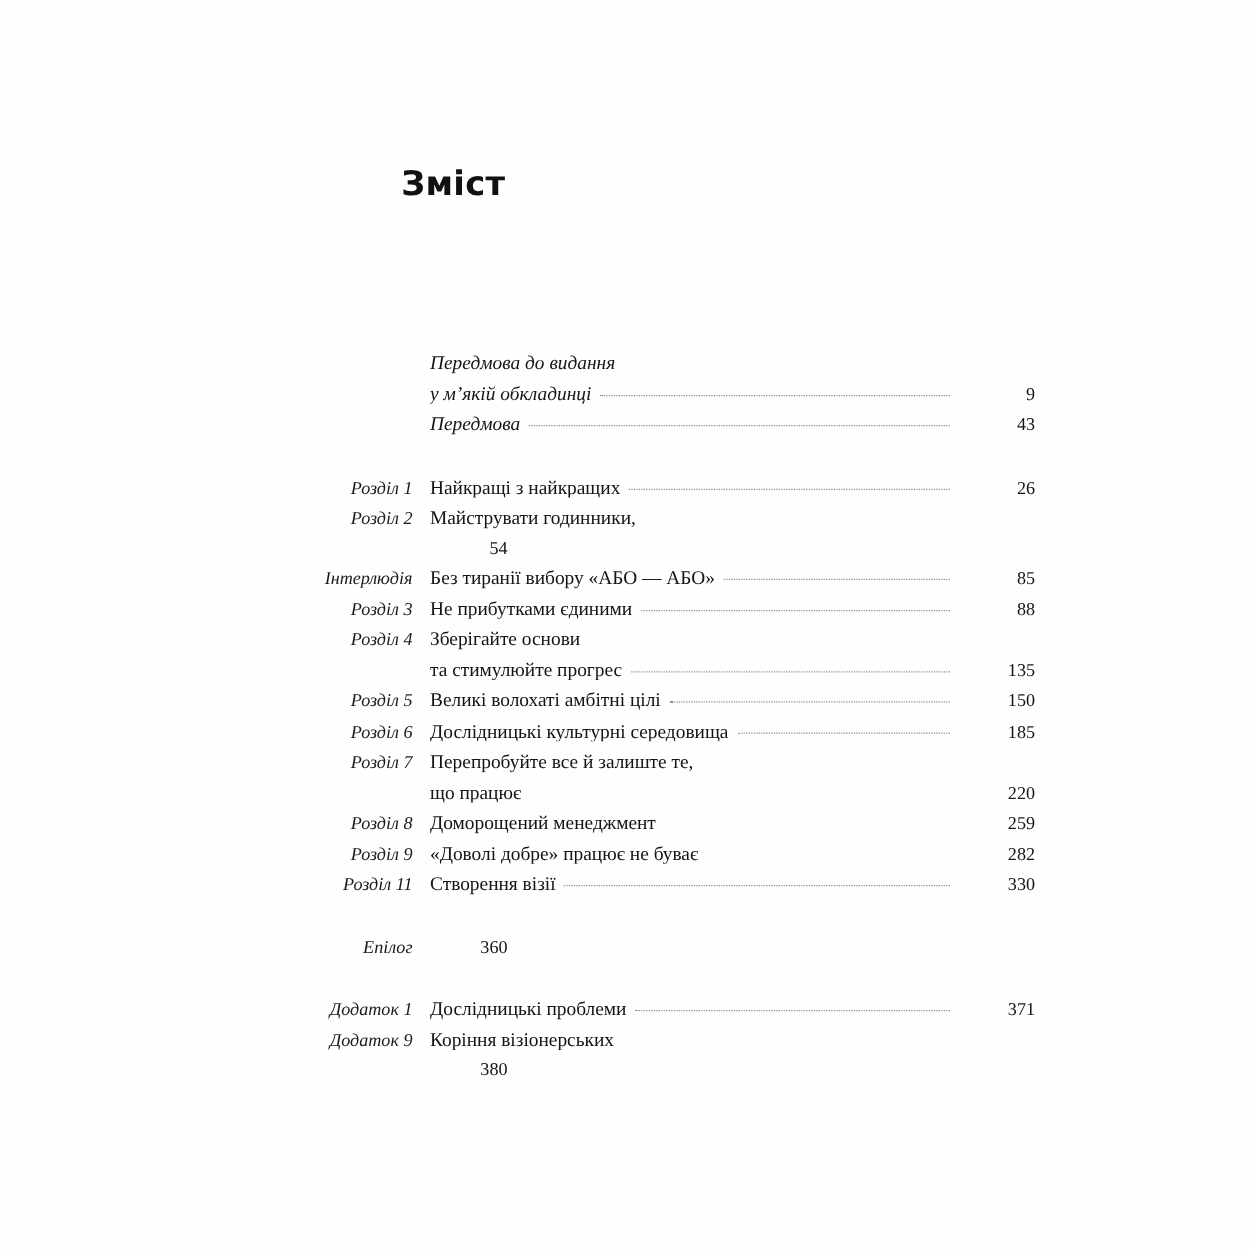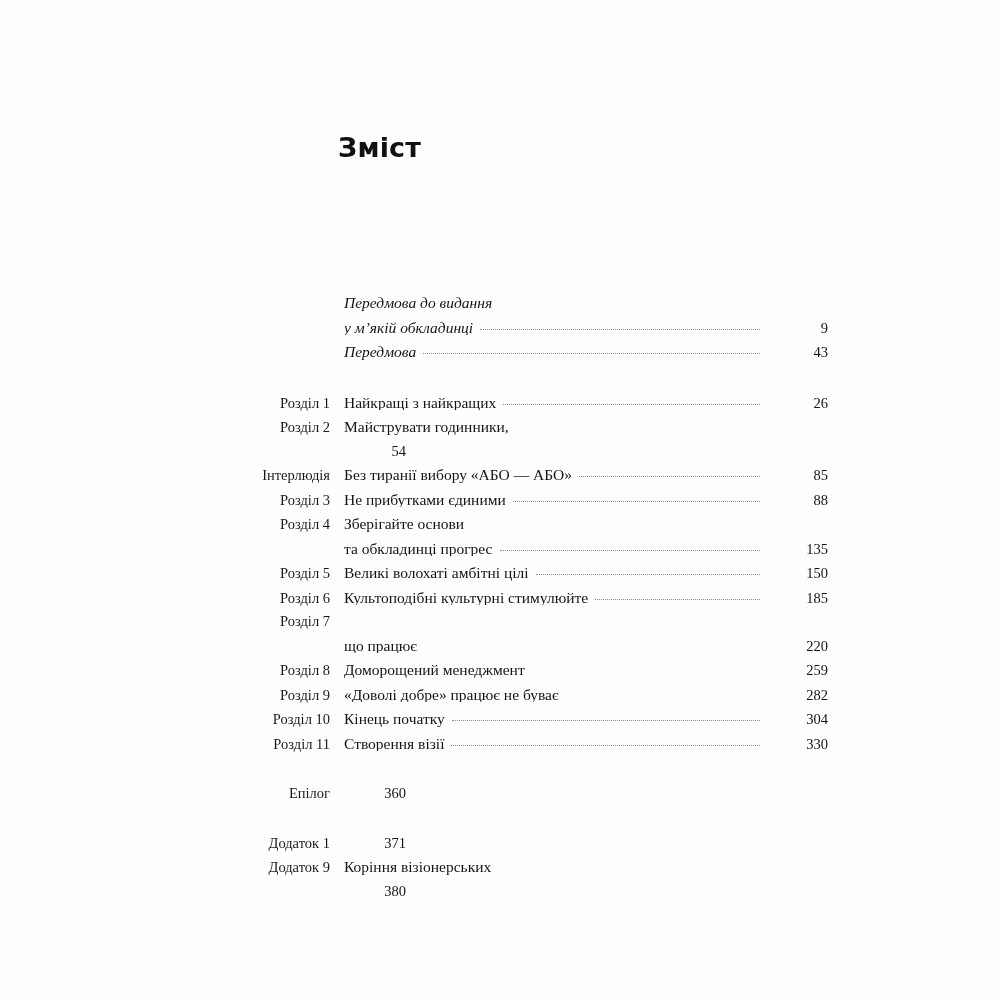--- a/index.html
+++ b/index.html
@@ -19,33 +19,33 @@
   .page {
     position: absolute;
     top: 0; left: 0;
     width: 1000px;
     height: 1000px;
     background: #fefefe;
   }
 
   .toc-title {
     position: absolute;
-    left: 338px;
+    left: 321px;
     top: 132px;
     font-family: "DejaVu Sans", sans-serif;
     font-weight: bold;
     font-size: 27px;
     letter-spacing: 0.2px;
     color: #111111;
   }
 
   .toc {
     position: absolute;
     left: 188px;
-    top: 295px;
+    top: 283px;
     width: 640px;
   }
 
   .toc-group {
     margin-bottom: 0;
   }
 
   .gap-lg { height: 26px; }
 
   .row {
@@ -55,20 +55,21 @@
     line-height: 1.0;
     margin-bottom: 9px;
   }
 
   .label {
     width: 156px;
     flex: 0 0 156px;
     text-align: right;
     padding-right: 14px;
     box-sizing: border-box;
+    font-style: italic;
     font-size: 14.5px;
     color: #1a1a1a;
     white-space: nowrap;
   }
 
   .title-cell {
     flex: 1 1 auto;
     display: flex;
     align-items: baseline;
     min-width: 0;
@@ -187,43 +188,47 @@
           <div class="label">Розділ 4</div>
           <div class="title-cell">
             <span class="title-text">Зберігайте основи</span>
             <span class="leader hidden"></span>
           </div>
           <div class="page-no empty"></div>
         </div>
         <div class="row cont">
           <div class="label"></div>
           <div class="title-cell">
-            <span class="title-text">та обкладинці прогрес</span>
+            <span class="title-text">та стимулюйте прогрес</span>
             <span class="leader"></span>
           </div>
           <div class="page-no">135</div>
         </div>
         <div class="row">
           <div class="label">Розділ 5</div>
           <div class="title-cell">
             <span class="title-text">Великі волохаті амбітні цілі</span>
             <span class="leader"></span>
           </div>
           <div class="page-no">150</div>
         </div>
         <div class="row">
           <div class="label">Розділ 6</div>
           <div class="title-cell">
-            <span class="title-text">Культоподібні культурні стимулюйте</span>
+            <span class="title-text">Дослідницькі культурні середовища</span>
             <span class="leader"></span>
           </div>
           <div class="page-no">185</div>
         </div>
         <div class="row">
           <div class="label">Розділ 7</div>
+          <div class="title-cell">
+            <span class="title-text">Перепробуйте все й залиште те,</span>
+            <span class="leader hidden"></span>
+          </div>
           <div class="page-no empty"></div>
         </div>
         <div class="row cont">
           <div class="label"></div>
           <div class="title-cell">
             <span class="title-text">що працює</span>
             <span class="leader hidden"></span>
           </div>
           <div class="page-no">220</div>
         </div>
@@ -235,28 +240,20 @@
           </div>
           <div class="page-no">259</div>
         </div>
         <div class="row">
           <div class="label">Розділ 9</div>
           <div class="title-cell">
             <span class="title-text">«Доволі добре» працює не буває</span>
             <span class="leader hidden"></span>
           </div>
           <div class="page-no">282</div>
-        </div>
-        <div class="row">
-          <div class="label">Розділ 10</div>
-          <div class="title-cell">
-            <span class="title-text">Кінець початку</span>
-            <span class="leader"></span>
-          </div>
-          <div class="page-no">304</div>
         </div>
         <div class="row">
           <div class="label">Розділ 11</div>
           <div class="title-cell">
             <span class="title-text">Створення візії</span>
             <span class="leader"></span>
           </div>
           <div class="page-no">330</div>
         </div>
       </div>
@@ -264,20 +261,24 @@
       <div class="toc-group">
         <div class="row">
           <div class="label">Епілог</div>
           <div class="page-no">360</div>
         </div>
       </div>
       <div class="gap-lg"></div>
       <div class="toc-group">
         <div class="row">
           <div class="label">Додаток 1</div>
+          <div class="title-cell">
+            <span class="title-text">Дослідницькі проблеми</span>
+            <span class="leader"></span>
+          </div>
           <div class="page-no">371</div>
         </div>
         <div class="row">
           <div class="label">Додаток 9</div>
           <div class="title-cell">
             <span class="title-text">Коріння візіонерських</span>
             <span class="leader hidden"></span>
           </div>
           <div class="page-no empty"></div>
         </div>

